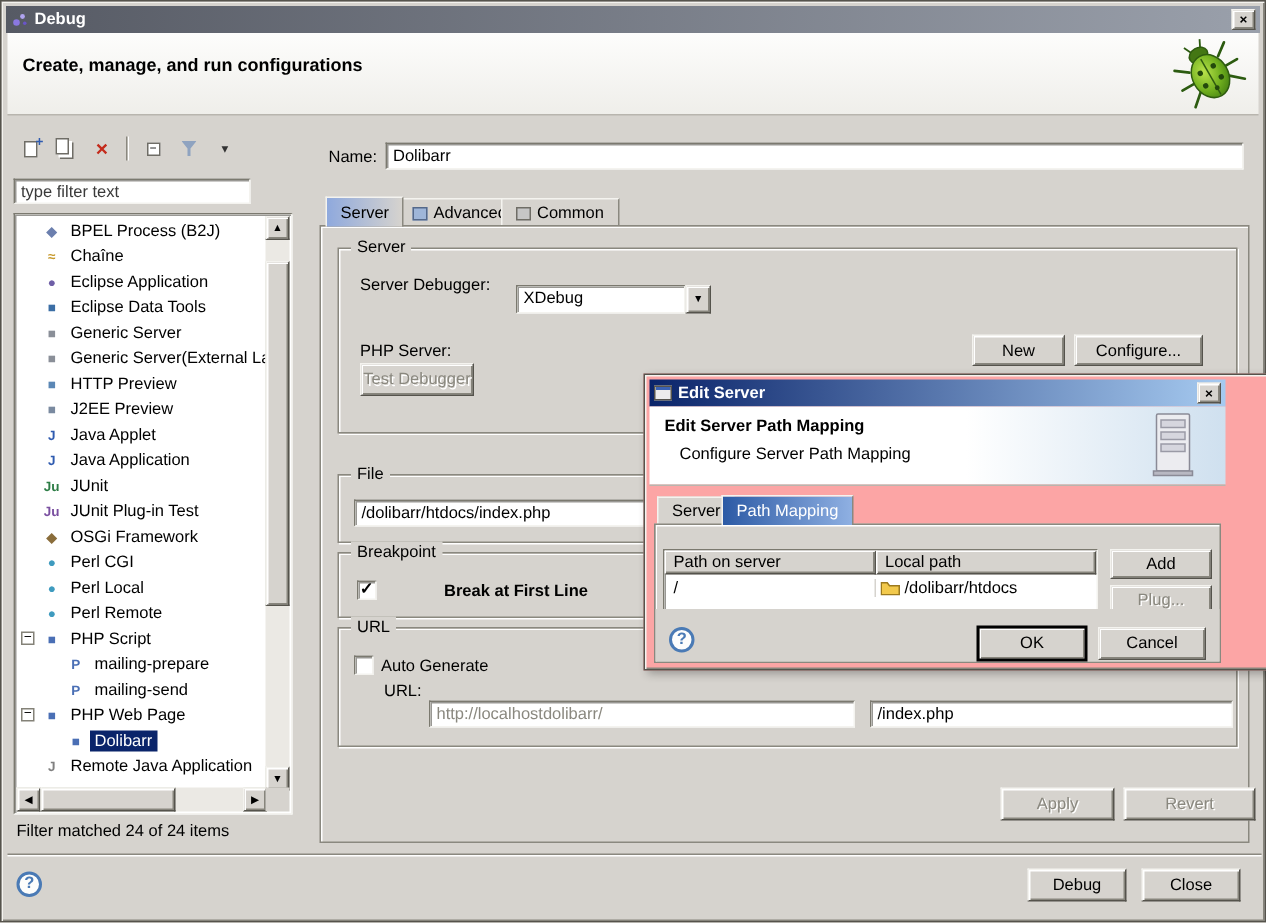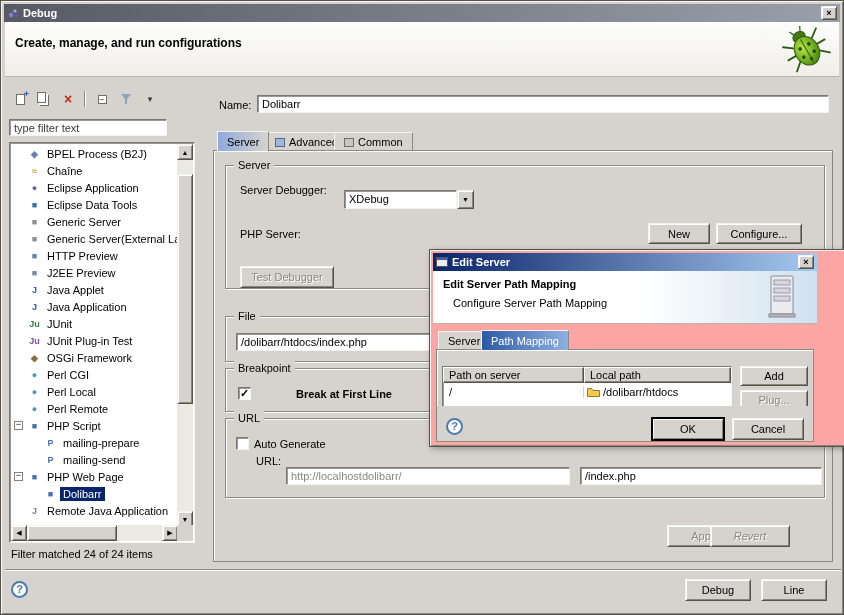--- a/index.html
+++ b/index.html
@@ -381,21 +381,21 @@
   <div class="group" style="left:224px; top:164px; width:600px; height:124px;">
     <span class="legend">Server</span>
     <span class="abs" style="left:14px; top:18px;">Server Debugger:</span>
     <div class="abs combo" style="left:118px; top:24px; width:130px; height:19px;">
       <span class="cfield">XDebug</span>
       <span class="btn3 carrow"></span>
     </div>
     <span class="abs" style="left:14px; top:62px;">PHP Server:</span>
     <span class="btn3 abs" style="left:422px; top:57px; width:62px; height:21px;">New</span>
     <span class="btn3 abs" style="left:490px; top:57px; width:86px; height:21px;">Configure...</span>
-    <span class="btn3 abs disabled" style="left:14px; top:100px; width:94px; height:22px;">Test Debugger</span>
+    <span class="btn3 abs disabled" style="left:14px; top:76px; width:76px; height:22px;">Test Debugger</span>
   </div>
 
   <div class="group" style="left:224px; top:315px; width:600px; height:46px;">
     <span class="legend">File</span>
     <div class="abs field" style="left:10px; top:16px; width:520px; height:18px;">/dolibarr/htdocs/index.php</div>
   </div>
 
   <div class="group" style="left:224px; top:367px; width:600px; height:44px;">
     <span class="legend">Breakpoint</span>
     <span class="cb checked abs" style="left:12px; top:18px;"></span>
@@ -405,26 +405,26 @@
   <div class="group" style="left:224px; top:417px; width:600px; height:80px;">
     <span class="legend">URL</span>
     <span class="cb abs" style="left:10px; top:18px;"></span>
     <span class="abs" style="left:28px; top:19px;">Auto Generate</span>
     <span class="abs" style="left:30px; top:36px;">URL:</span>
     <div class="abs field" style="left:60px; top:48px; width:284px; height:18px; color:#8a887f;">http://localhostdolibarr/</div>
     <div class="abs field" style="left:354px; top:48px; width:242px; height:18px;">/index.php</div>
   </div>
 
   <span class="btn3 abs disabled" style="left:666px; top:524px; width:76px; height:22px;">Apply</span>
-  <span class="btn3 abs disabled" style="left:709px; top:524px; width:80px; height:22px;font-style:italic;">Revert</span>
+  <span class="btn3 abs disabled" style="left:748px; top:524px; width:88px; height:22px;">Revert</span>
 
   <div class="abs etch-h" style="left:4px; top:568px; width:836px;"></div>
   <span class="helpbtn abs" style="left:10px; top:580px;"></span>
   <span class="btn3 abs" style="left:684px; top:578px; width:66px; height:22px;">Debug</span>
-  <span class="btn3 abs" style="left:760px; top:578px; width:66px; height:22px;">Line</span>
+  <span class="btn3 abs" style="left:760px; top:578px; width:66px; height:22px;">Close</span>
 
   <div class="dlg">
     <div class="dlg-titlebar">
       <span class="wicon"></span>
       <span class="ttext">Edit Server</span>
       <span class="btn3 winbtn">×</span>
     </div>
     <div class="dlg-banner">
       <div class="abs" style="left:10px; top:7px; font-weight:bold;">Edit Server Path Mapping</div>
       <div class="abs" style="left:20px; top:26px;">Configure Server Path Mapping</div>

